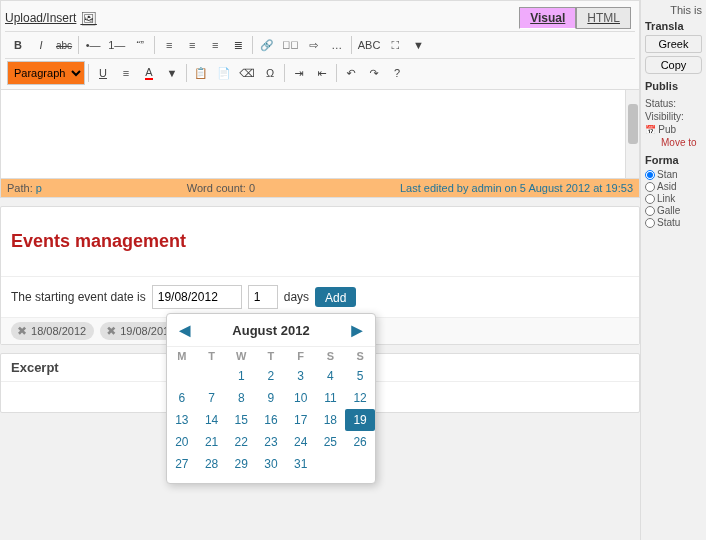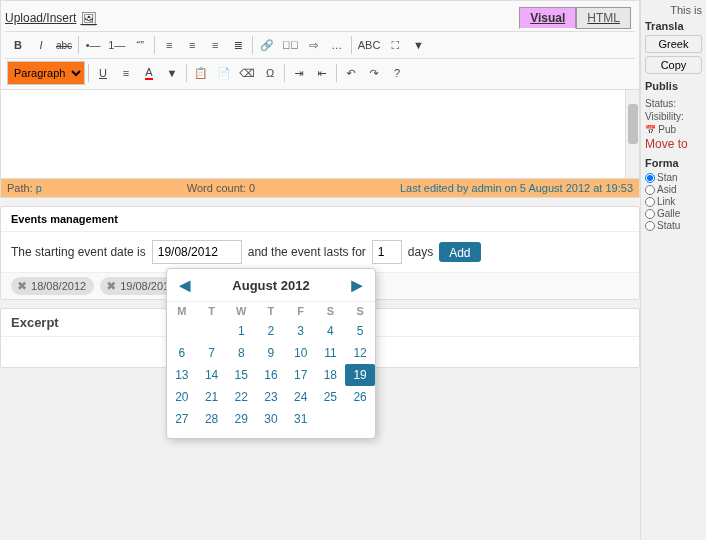--- a/index.html
+++ b/index.html
@@ -161,24 +161,24 @@
 
     
     .events-section {
       margin-top: 8px;
       border: 1px solid #ddd;
       background: #fff;
       border-radius: 2px;
     }
 
     .events-header {
-      padding: 6px 10px;
-      font-size: 11px;
-      font-weight: bold;
-      color: #000000;
+      padding: 24px 10px;
+      font-size: 18px;
+      font-weight: bold;
+      color: #b91c1c;
       border-bottom: 1px solid #eee;
     }
 
     .events-row {
       padding: 8px 10px;
       display: flex;
       align-items: center;
       gap: 6px;
       font-size: 12px;
       flex-wrap: wrap;
@@ -417,23 +417,24 @@
       gap: 2px;
       margin-bottom: 2px;
     }
 
     .cal-small-icon {
       font-size: 9px;
     }
 
     .move-to {
       color: #b33;
-      font-size: 12px;
+      font-size: 10px;
       cursor: pointer;
       margin-top: 2px;
+      margin-left: 16px;
     }
 
     .format-section {
       margin-top: 6px;
     }
 
     .format-title {
       font-size: 11px;
       font-weight: bold;
       color: #333;
@@ -544,21 +545,20 @@
       <span>0</span>
     </span>
     <span class="last-edited">Last edited by admin on 5 August 2012 at 19:53</span>
   </div>
 
   <div class="events-section">
     <div class="events-header">Events management</div>
     <div class="events-row">
       <span>The starting event date is</span>
       <input class="event-input" type="text" value="19/08/2012" style="">
-      <span>and the event lasts for</span>
       <input class="days-input" type="text" value="1" style="">
       <span>days</span>
       <button class="add-btn">Add</button>
 
       <div class="calendar-popup">
         <div class="cal-header">
           <button class="cal-nav">◀</button>
           <span class="cal-month-year">August 2012</span>
           <button class="cal-nav">▶</button>
         </div>

